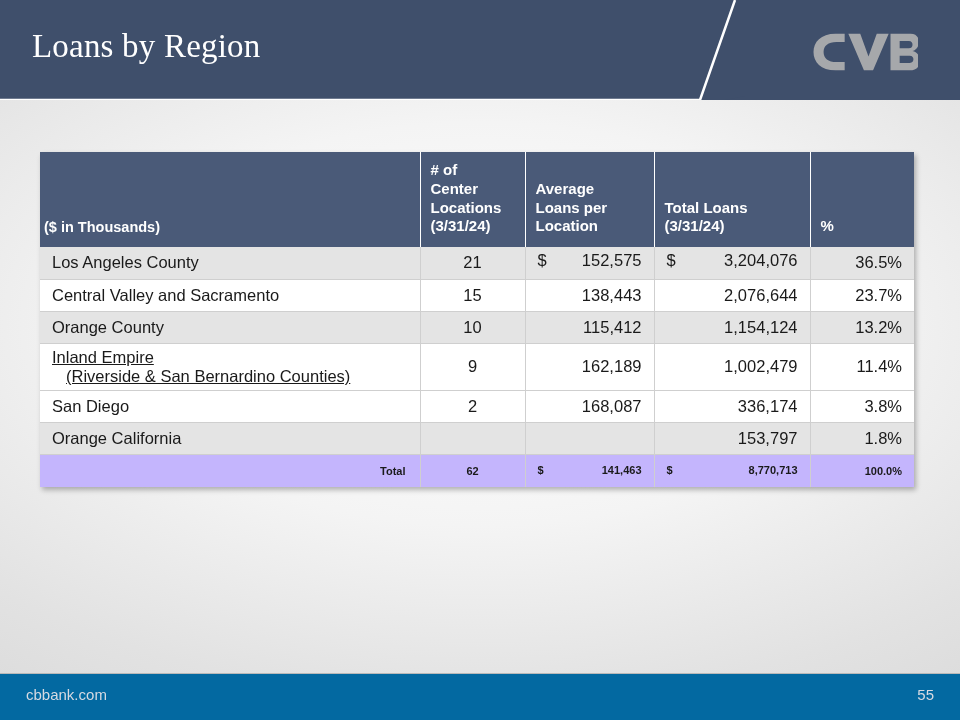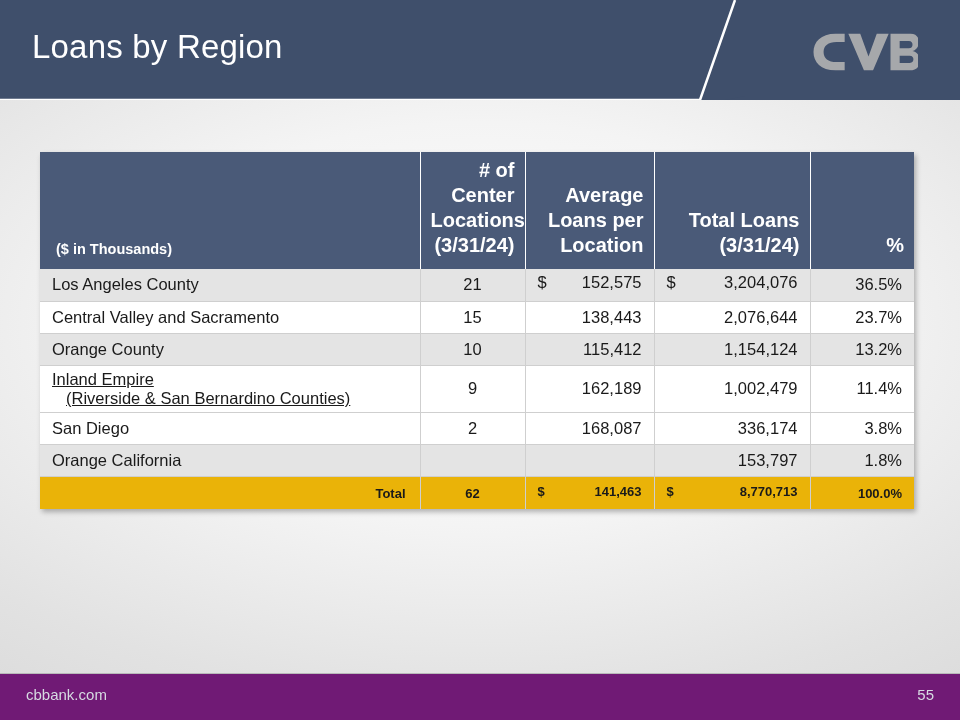--- a/index.html
+++ b/index.html
@@ -10,20 +10,21 @@
   }
   body {
     position: relative;
     background: radial-gradient(ellipse 110% 80% at 50% 45%, #ffffff 0%, #f4f4f4 35%, #e2e2e2 65%, #d2d2d2 100%);
   }
 
   
   .header {
     position: absolute; top: 0; left: 0; width: 960px; height: 100px;
     background: #14532d;
+    font-family: Liberation Serif, serif;
   }
   .header-shape {
     position: absolute; top: 0; left: 0; width: 960px; height: 100px;
   }
   .title {
     position: absolute; left: 32px; top: 28px;
     font-size: 33px; color: #ffffff; font-weight: 400;
     letter-spacing: 0.2px;
   }
   .logo {
@@ -35,27 +36,27 @@
   .table-wrap {
     position: absolute; left: 40px; top: 152px; width: 874px;
     box-shadow: 2px 3px 5px rgba(0,0,0,0.28);
   }
   table {
     width: 874px; border-collapse: collapse; table-layout: fixed;
     background: #ffffff;
   }
   thead th {
     background: #4a5a78; color: #ffffff;
-    font-size: 20px; font-weight: bold; line-height: 1.25;
+    font-size: 15px; font-weight: bold; line-height: 1.25;
     height: 95px; vertical-align: bottom; padding: 6px 10px 11px 10px;
     border-right: 1px solid #ffffff;
-    text-align: right;
+    text-align: left;
   }
   thead th.first {
-    text-align: left; vertical-align: bottom; padding-left: 16px;
+    text-align: left; vertical-align: bottom; padding-left: 4px;
     font-size: 14.5px;
   }
   thead th.last { border-right: none; }
   thead th .stack { display: block; }
 
   tbody td {
     font-size: 16.5px; color: #1a1a1a;
     height: 32px; padding: 4px 12px;
     border-right: 1px solid #cfcfcf;
     border-bottom: 1px solid #cfcfcf;
@@ -63,36 +64,36 @@
     white-space: nowrap;
   }
   tbody td.label {
     text-align: left; font-size: 16.5px;
   }
   tbody td.center { text-align: center; }
   tbody td.last { border-right: none; }
   tbody tr.odd td { background: #e4e4e4; }
   tbody tr.even td { background: #ffffff; }
   tbody tr.total td {
-    background: #eab308; font-weight: bold; border-bottom: none;
-    font-size: 13px;
+    background: #c4b5fd; font-weight: bold; border-bottom: none;
+    font-size: 11px;
   }
   tbody tr.total td.label { text-align: right; padding-right: 14px; }
 
   .money { display: inline-block; width: 100%; }
   .money .cur { float: left; }
   .money .amt { float: right; }
 
   .two-line { line-height: 1.18; text-decoration: underline; }
   .two-line .l2 { display: block; padding-left: 14px; }
 
   
   .footer {
     position: absolute; left: 0; bottom: 0; width: 960px; height: 46px;
-    background: #701a75;
+    background: #0369a1;
   }
   .footer-line {
     position: absolute; left: 0; bottom: 46px; width: 960px; height: 1px;
     background: #b9b9b9;
   }
   .footer-site {
     position: absolute; left: 26px; top: 12px;
     color: #d6dae2; font-size: 15px;
   }
   .footer-page {

